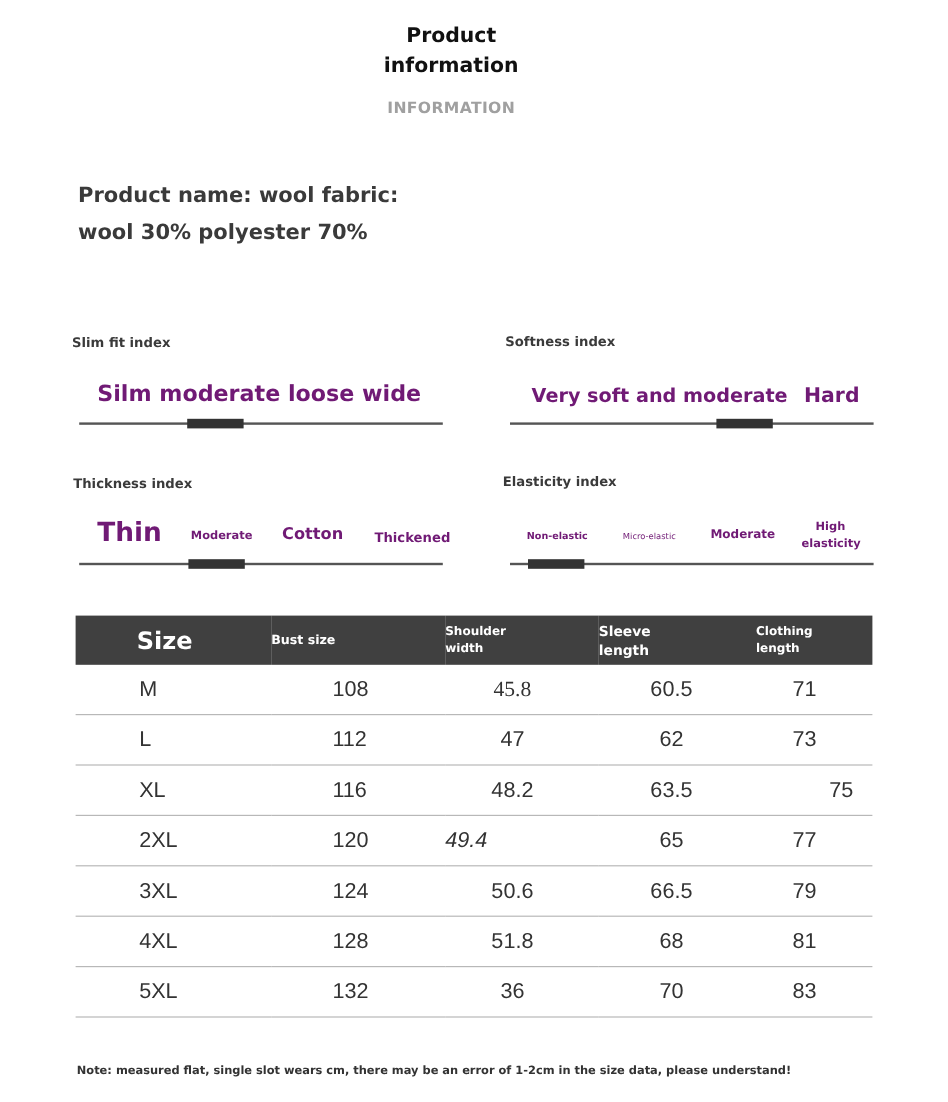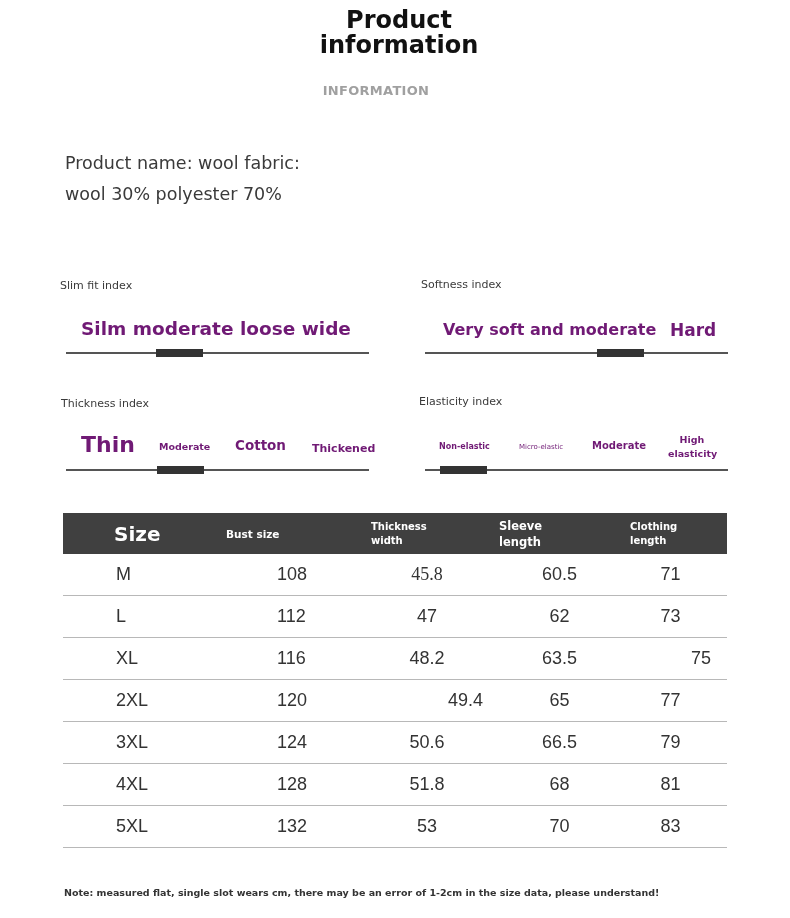--- a/index.html
+++ b/index.html
@@ -1,27 +1,27 @@
 <!DOCTYPE html>
 <html><head>
   <meta charset="utf-8">
   <style>
     html, body { margin: 0; padding: 0; background: #ffffff; }
     body { width: 790px; height: 918px; position: relative; overflow: hidden;
            font-family: "DejaVu Sans", sans-serif; color: #333; }
     .abs { position: absolute; }
 
-    .title { left: 0; width: 752px; top: 8px; text-align: center;
-             font-weight: bold; font-size: 24px; line-height: 25px; color: #111; padding-left: 23px; }
+    .title { left: 0; width: 752px; top: 18px; text-align: center;
+             font-weight: bold; font-size: 17px; line-height: 25px; color: #111; }
     .subtitle { left: 0; width: 752px; top: 83px; text-align: center;
                 font-size: 13px; font-weight: bold; color: #a0a0a0; letter-spacing: 0.3px; }
 
-    .pname { left: 65px; top: 148px; font-size: 17.5px; font-weight: normal; line-height: 31px; color: #3a3a3a; }
+    .pname { left: 65px; top: 148px; font-size: 17.5px; font-weight: bold; line-height: 31px; color: #3a3a3a; }
 
-    .idx-label { font-size: 11px; font-weight: normal; color: #3a3a3a; }
+    .idx-label { font-size: 11px; font-weight: bold; color: #3a3a3a; }
     .track { height: 2px; background: #555; }
     .knob { height: 8px; background: #333; }
     .opt { font-weight: bold; color: #701a75; white-space: nowrap; }
 
     table.size { position: absolute; left: 63px; top: 513px; width: 664px; border-collapse: collapse; }
     table.size th { background: #404040; color: #fff; height: 41px; padding: 0; font-weight: bold;
                     font-size: 10px; line-height: 14px; text-align: left; }
     table.size td { height: 41px; border-bottom: 1.5px solid #b8b8b8; font-size: 18px; color: #333;
                     font-family: "Liberation Sans", sans-serif; padding: 0; }
     .note { left: 64px; top: 887px; font-size: 9.5px; font-weight: bold; color: #333; white-space: nowrap; }
@@ -69,21 +69,21 @@
 </div>
 <div class="abs track" style="left:425px; top:469px; width:303px;"></div>
 <div class="abs knob" style="left:440px; top:466px; width:47px;"></div>
 
 <table class="size">
   <thead>
     <tr>
       <th style="width:112px; padding-left:51px; font-size:20px;">Size</th>
       <th style="width:145px; font-size:10.5px;">Bust size</th>
       <th style="width:128px;">
-        <div>Thickness</div>
+        <div>Shoulder</div>
         <div>width</div>
       </th>
       <th style="width:131px; font-size:11.5px; line-height:16px;">
         <div>Sleeve</div>
         <div>length</div>
       </th>
       <th>
         <div>Clothing</div>
         <div>length</div>
       </th>
@@ -107,41 +107,41 @@
       <tr>
         <td style="padding-left:53px;">XL</td>
         <td style="padding-left:51px;">116</td>
         <td style="text-align:center; padding-right:16px;">48.2</td>
         <td style="text-align:center; padding-right:10px;">63.5</td>
         <td style="text-align:right; padding-right:16px;">75</td>
       </tr>
       <tr>
         <td style="padding-left:53px;">2XL</td>
         <td style="padding-left:51px;">120</td>
-        <td style="text-align:right; padding-right:16px;">49.4</td>
+        <td style="text-align:left; padding-right:16px;font-style:italic;">49.4</td>
         <td style="text-align:center; padding-right:10px;">65</td>
         <td style="text-align:center; padding-right:16px;">77</td>
       </tr>
       <tr>
         <td style="padding-left:53px;">3XL</td>
         <td style="padding-left:51px;">124</td>
         <td style="text-align:center; padding-right:16px;">50.6</td>
         <td style="text-align:center; padding-right:10px;">66.5</td>
         <td style="text-align:center; padding-right:16px;">79</td>
       </tr>
       <tr>
         <td style="padding-left:53px;">4XL</td>
         <td style="padding-left:51px;">128</td>
         <td style="text-align:center; padding-right:16px;">51.8</td>
         <td style="text-align:center; padding-right:10px;">68</td>
         <td style="text-align:center; padding-right:16px;">81</td>
       </tr>
       <tr>
         <td style="padding-left:53px;">5XL</td>
         <td style="padding-left:51px;">132</td>
-        <td style="text-align:center; padding-right:16px;">53</td>
+        <td style="text-align:center; padding-right:16px;">36</td>
         <td style="text-align:center; padding-right:10px;">70</td>
         <td style="text-align:center; padding-right:16px;">83</td>
       </tr>
     </tbody>
 </table>
 
 <div class="abs note">Note: measured flat, single slot wears cm, there may be an error of 1-2cm in the size data, please understand!</div>
 
 </body></html>

